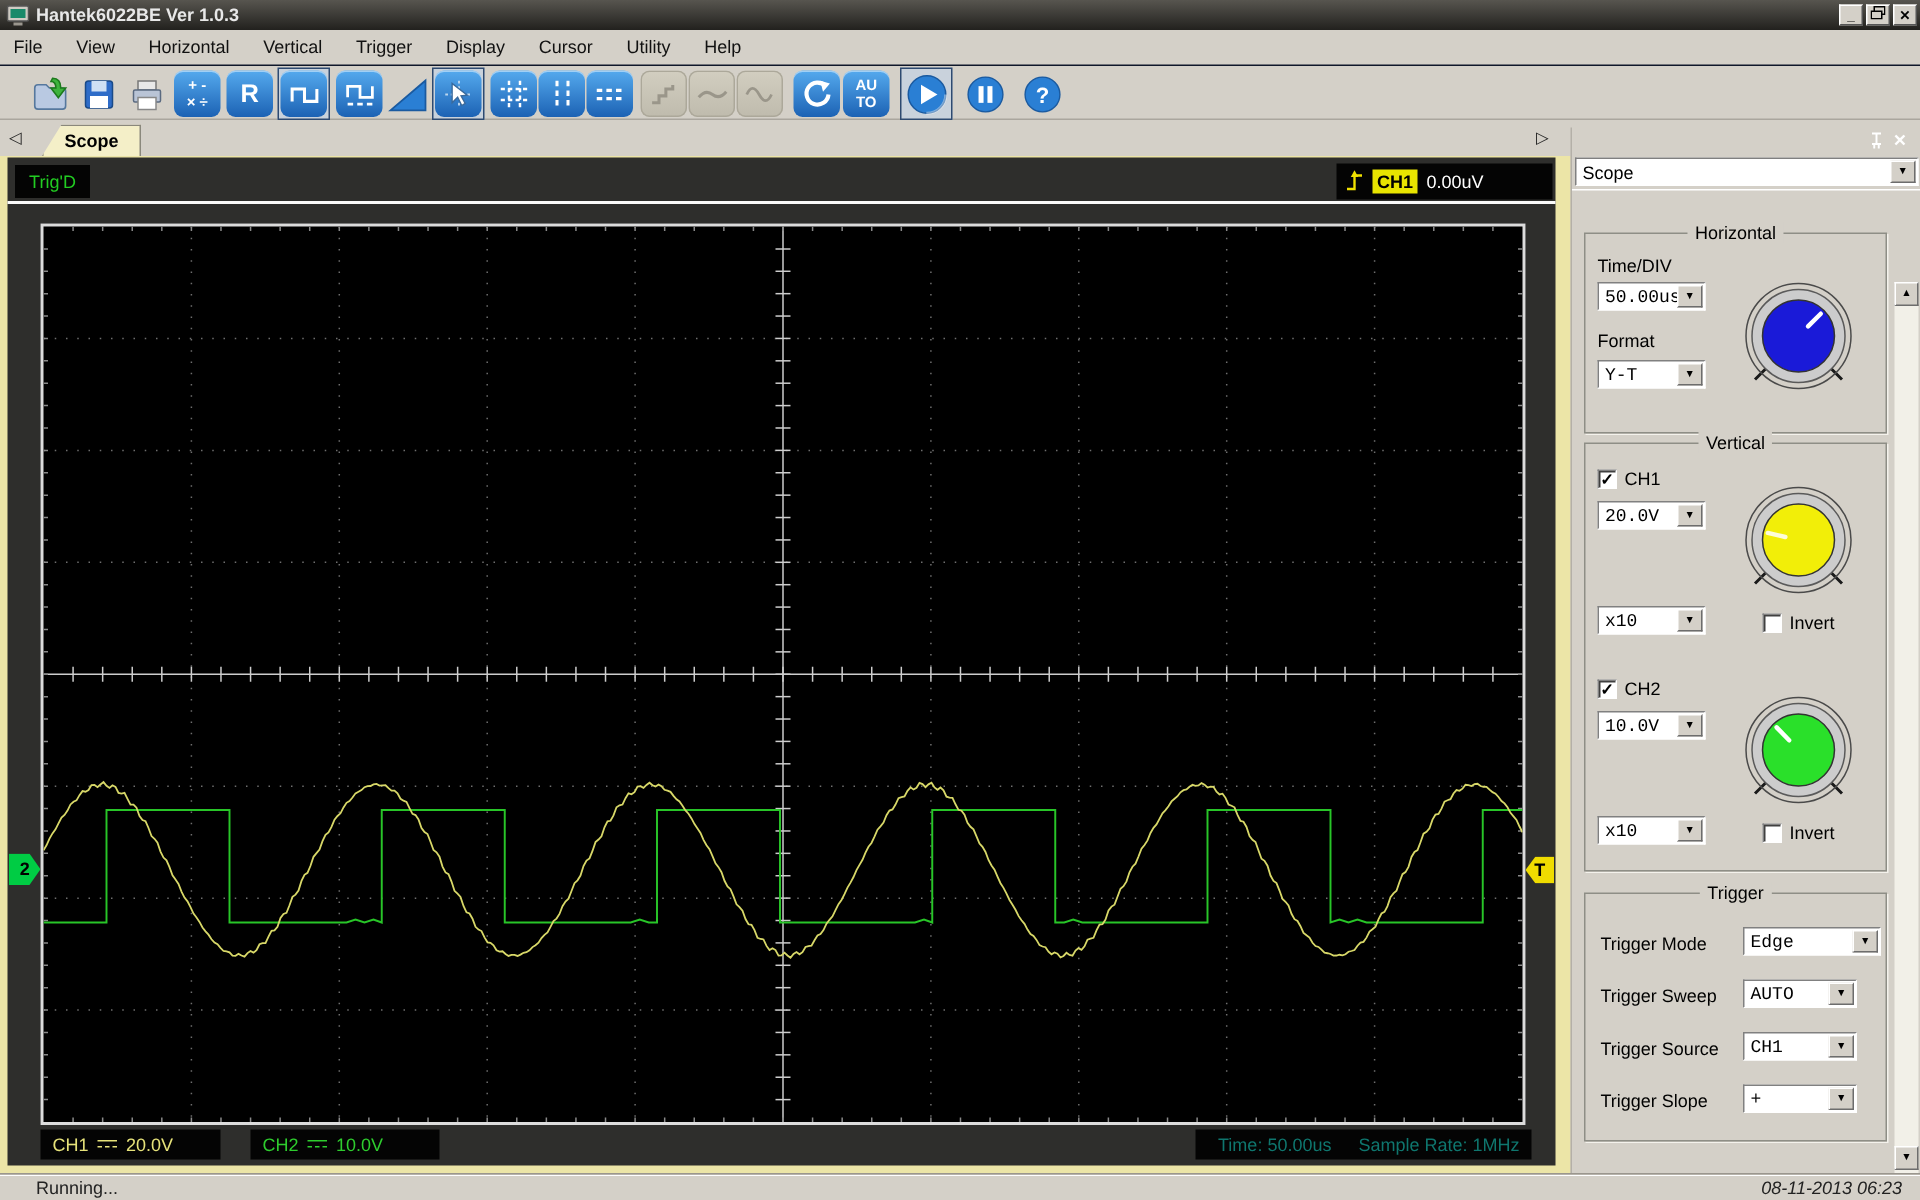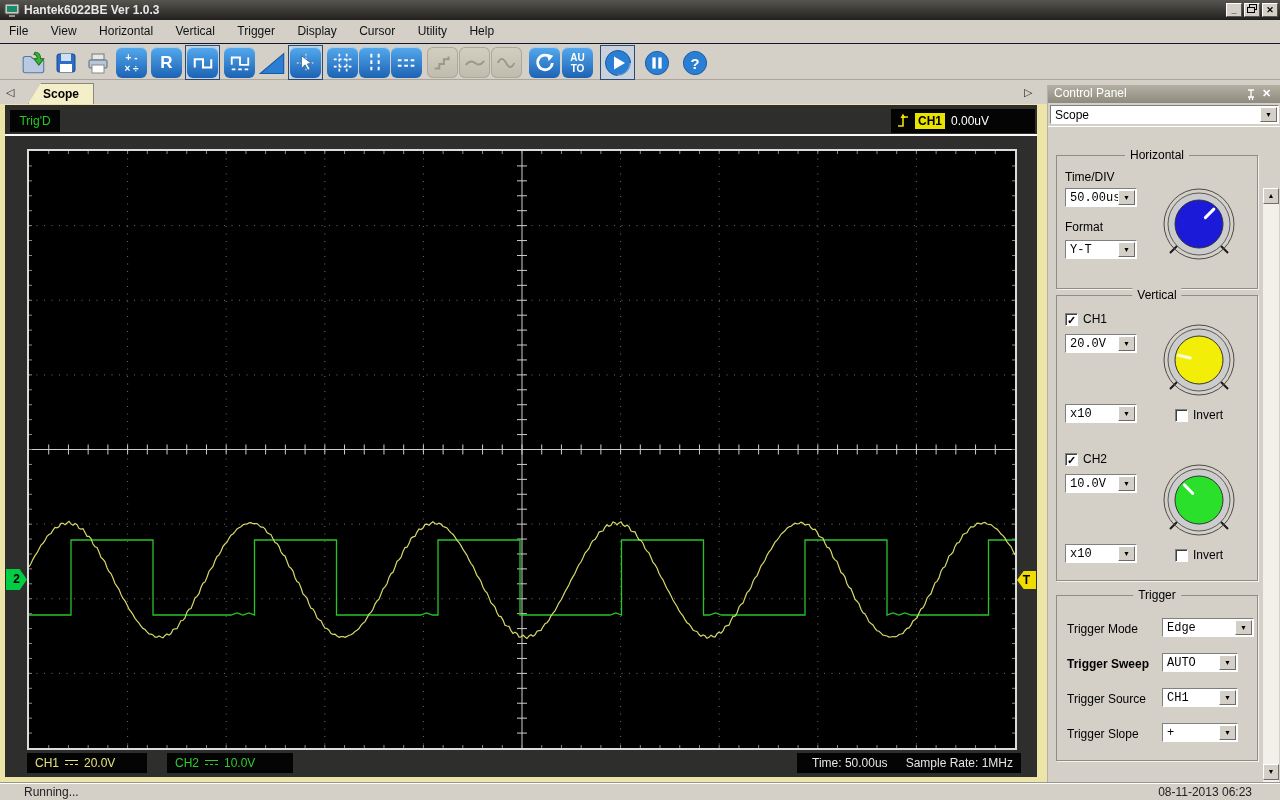--- a/index.html
+++ b/index.html
@@ -57,21 +57,21 @@
   .marker { position:absolute; font-size:12px; font-weight:bold; color:#000; text-align:center; }
   #marker-ch2 { left:1px; top:464px; width:21px; height:21px; line-height:21px; background:#00cc44;
     clip-path:polygon(0 0,65% 0,100% 50%,65% 100%,0 100%); }
   #marker-trig { left:1012px; top:466px; width:19px; height:18px; line-height:18px; background:#f0dc00;
     clip-path:polygon(35% 0,100% 0,100% 100%,35% 100%,0 50%); }
 
   .readout-box { position:absolute; top:648px; height:20px; background:#040404; font-size:12px;
     display:flex; align-items:center; gap:6px; padding:0 8px; }
   #ro-ch1 { left:22px; width:120px; color:#e6e27a; }
   #ro-ch2 { left:162px; width:126px; color:#2ecc2e; }
-  #ro-time { left:792px; width:224px; color:#e5e5e5; gap:18px; justify-content:flex-end; }
+  #ro-time { left:792px; width:224px; color:#0f766e; gap:18px; justify-content:flex-end; }
   .dc-sym { display:inline-block; width:13px; height:8px; position:relative; }
   .dc-sym i { position:absolute; left:0; width:13px; height:0; border-top:1px solid currentColor; }
   .dc-sym i.s { top:1px; }
   .dc-sym i.d { top:5px; border-top-style:dashed; }
 
   
   #ctrl-panel { left:1047px; top:85px; width:233px; height:697px; background:#d4d0c8; border-left:1px solid #b4b0a8; }
   #cp-header { position:absolute; left:0; top:0; width:233px; height:18px;
     background:linear-gradient(#b4b0a4,#8e8a7e); color:#fff; font-size:12px; line-height:17px; padding-left:6px; }
   #cp-select { position:absolute; left:2px; top:20px; width:229px; height:19px; background:#fff;
@@ -99,21 +99,21 @@
   
   .sb-btn { position:absolute; left:215px; width:16px; height:16px; background:#d4d0c8;
     border:1px solid; border-color:#fff #6d6d6d #6d6d6d #fff; font-size:7px; color:#000;
     text-align:center; line-height:14px; }
   #sb-track { position:absolute; left:215px; top:77px; width:16px; height:624px; background:#f2f0e8; }
 
   
   #statusbar { left:0; top:782px; width:1280px; height:18px; background:#d4d0c8;
     border-top:1px solid #9a968e; box-shadow:inset 0 1px 0 #fff; font-size:12px; color:#222; }
   #status-left { position:absolute; left:24px; top:2px; }
-  #status-right { position:absolute; right:28px; top:2px; }
+  #status-right { position:absolute; right:12px; top:2px;font-style:italic; }
 </style>
 </head>
 <body>
 
 <div id="titlebar" class="abs">
   <svg id="app-icon" class="abs" viewBox="0 0 16 16">
     <rect x="1" y="2" width="14" height="10" rx="1" fill="#cfcbc3" stroke="#555"></rect>
     <rect x="3" y="4" width="10" height="6" fill="#1a8a6a"></rect>
     <rect x="5" y="13" width="6" height="2" fill="#9a968e"></rect>
   </svg>
@@ -588,21 +588,20 @@
       <span>10.0V</span>
     </div>
     <div id="ro-time" class="readout-box">
       <span>Time: 50.00us</span>
       <span>Sample Rate: 1MHz</span>
     </div>
   </div>
 </div>
 
 <div id="ctrl-panel" class="abs">
-  <div id="cp-header">Control Panel</div>
   <div class="hbtn abs" style="right:20px;top:2px;width:14px;">
     <svg width="10" height="12" viewBox="0 0 10 12">
         <path d="M2 1 H8 M5 1 V8 M2 8 H8 M3.5 8 V11 M6.5 8 V11" stroke="#fff" stroke-width="1.3"></path>
       </svg>
   </div>
   <div class="hbtn abs" style="right:4px;top:2px;width:14px;color:#fff;font-size:11px;font-weight:bold;">✕</div>
 
   <div id="cp-select">
     <span class="txt">Scope</span>
     <span class="combo-btn">▼</span>
@@ -684,21 +683,21 @@
     </div>
 
     <div class="groupbox" style="top:468px;height:166px;">
       <span class="gb-title">Trigger</span>
 
       <span class="cp-label" style="left:10px;top:26px;">Trigger Mode</span>
       <div class="combo" style="left:105px;top:22px;width:92px;">
         <span class="txt">Edge</span>
         <span class="combo-btn">▼</span>
       </div>
-      <span class="cp-label" style="left:10px;top:61px;font-weight:bold;">Trigger Sweep</span>
+      <span class="cp-label" style="left:10px;top:61px;">Trigger Sweep</span>
       <div class="combo" style="left:105px;top:57px;width:76px;">
         <span class="txt">AUTO</span>
         <span class="combo-btn">▼</span>
       </div>
       <span class="cp-label" style="left:10px;top:96px;">Trigger Source</span>
       <div class="combo" style="left:105px;top:92px;width:76px;">
         <span class="txt">CH1</span>
         <span class="combo-btn">▼</span>
       </div>
       <span class="cp-label" style="left:10px;top:131px;">Trigger Slope</span>

